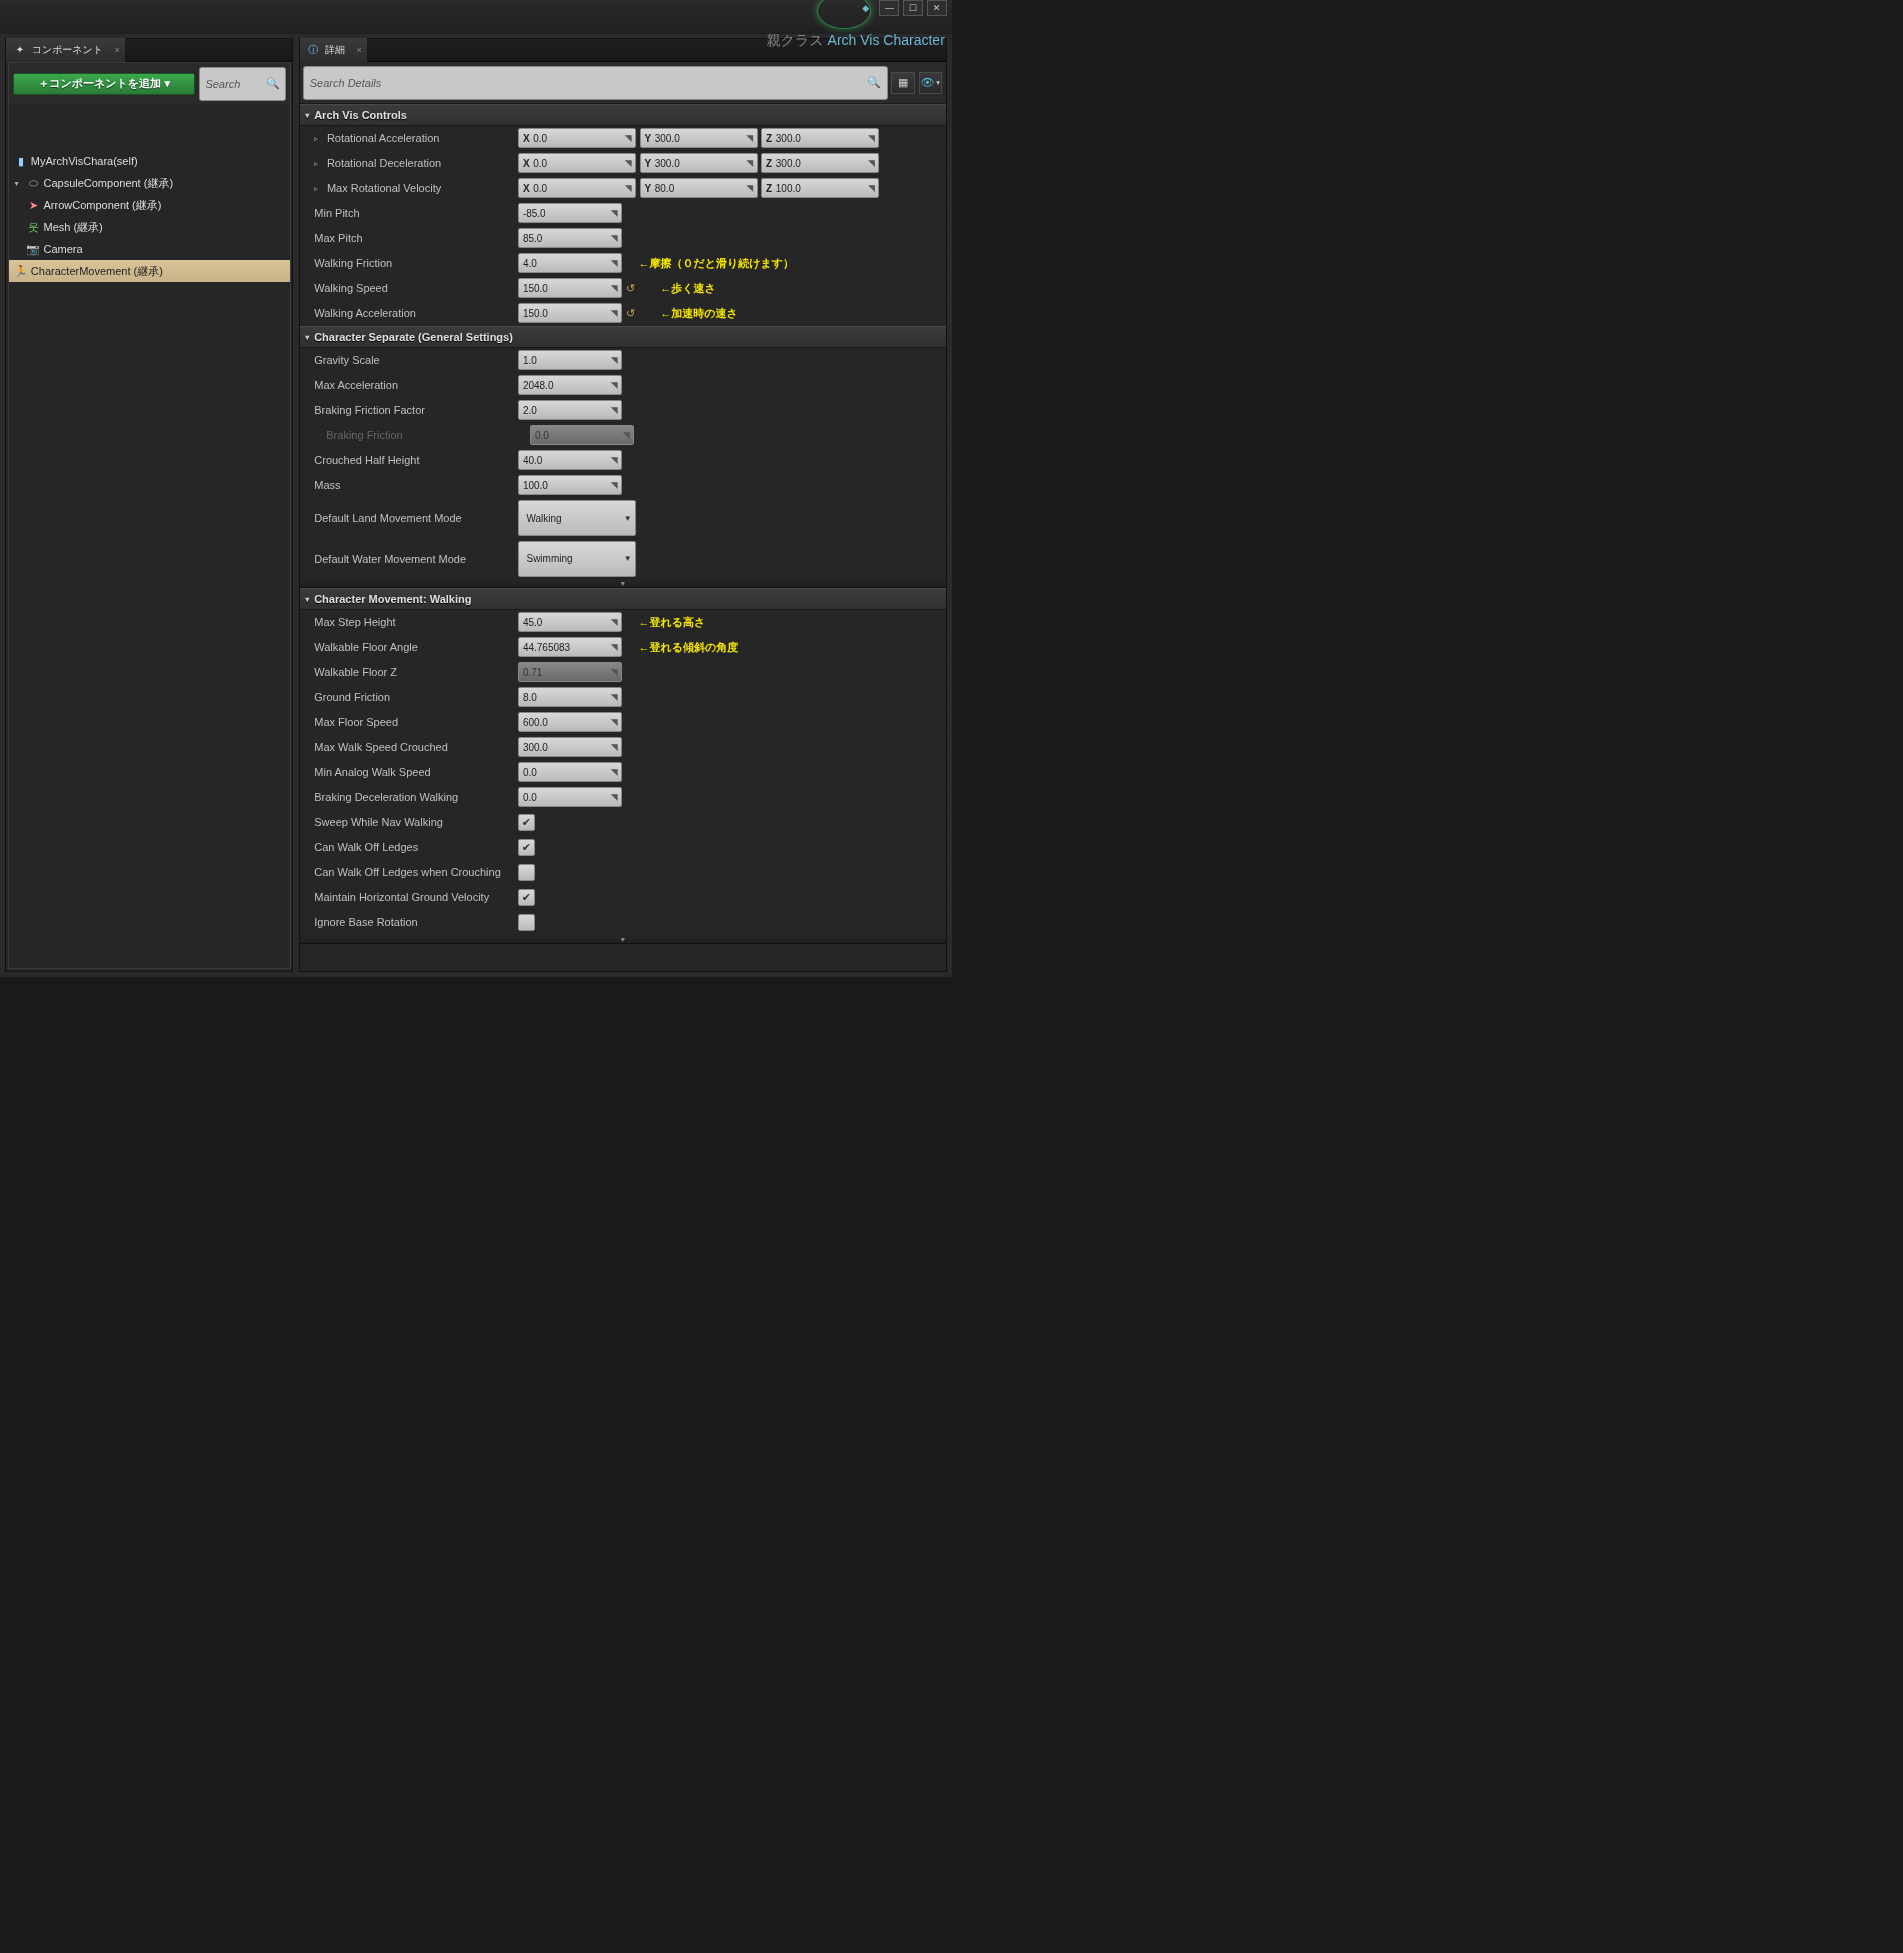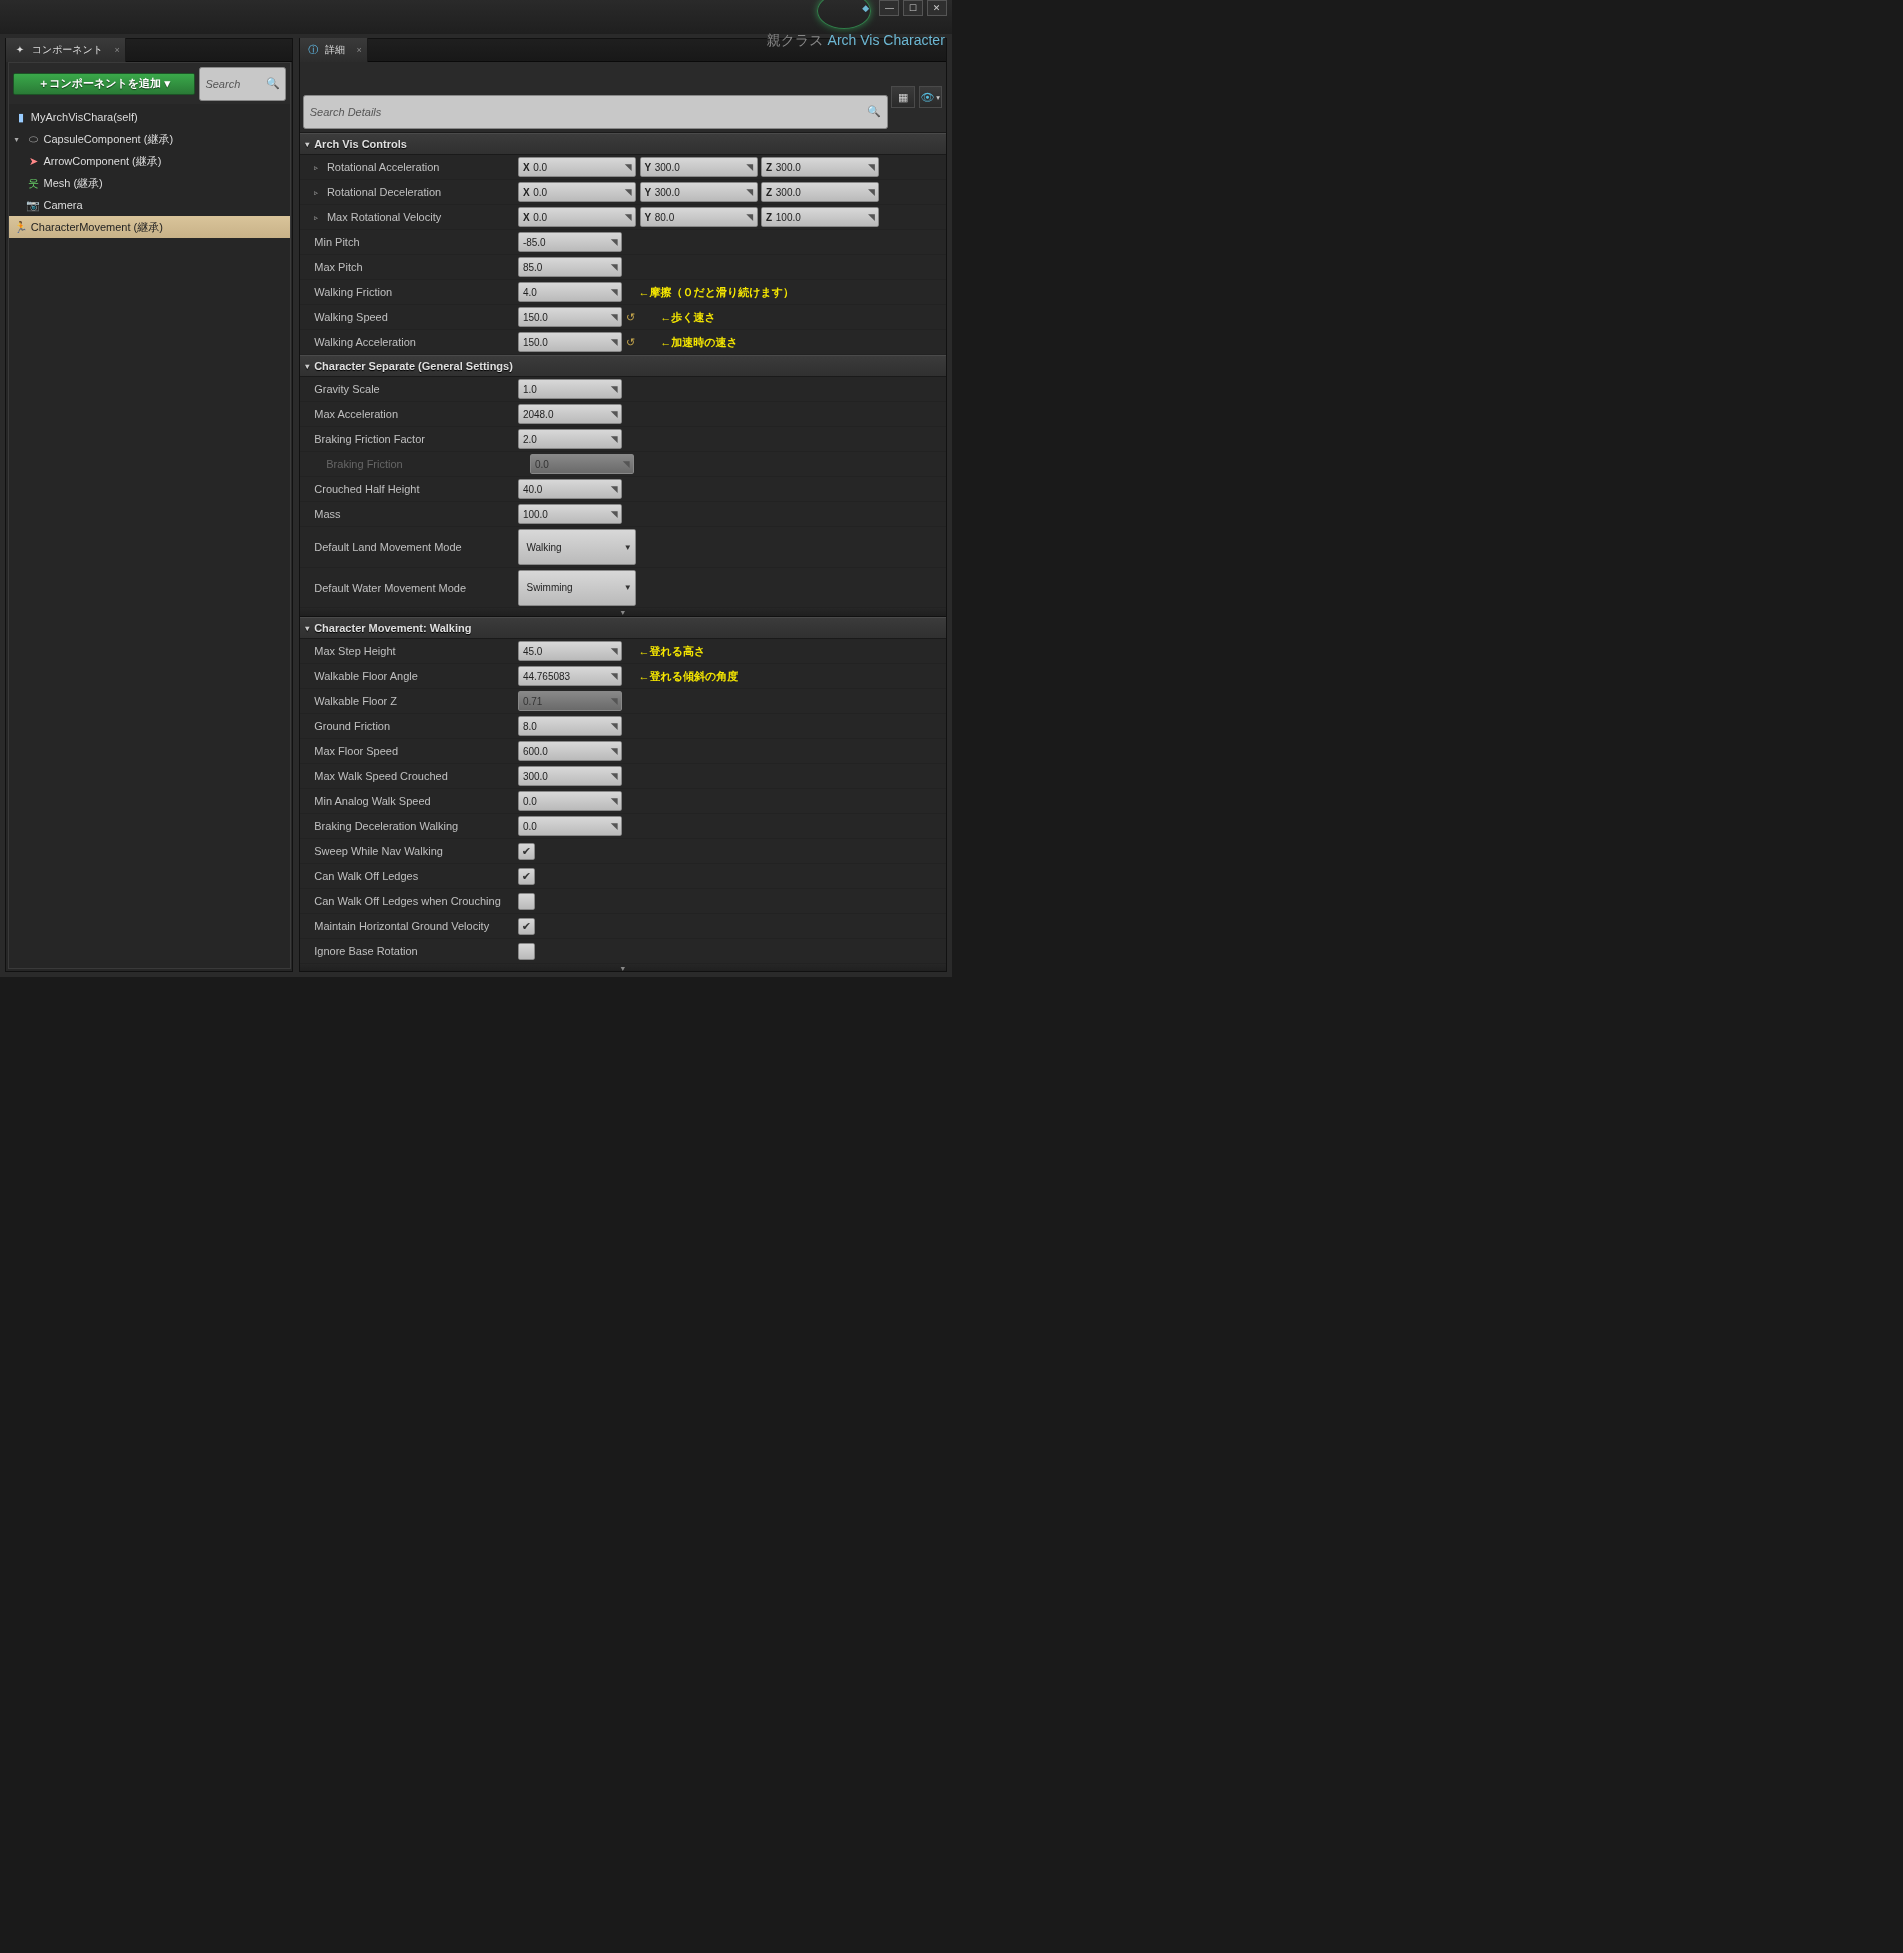--- a/index.html
+++ b/index.html
@@ -15,21 +15,21 @@
 .left { width: 288px; background: #262626; border: 0.9px solid #111; display: flex; flex-direction: column; }
 .right { flex: 1; background: #262626; border: 0.9px solid #111; display: flex; flex-direction: column; min-height: 0; }
 .tabbar { height: 23.5px; background: linear-gradient(#1f1f1f, #181818); display: flex; align-items: center; border-bottom: 0.9px solid #0a0a0a; }
 .tab { height: 23.5px; padding: 0 22px 0 7.2px; background: linear-gradient(#3a3a3a, #2c2c2c); border-right: 0.9px solid #1a1a1a; display: flex; align-items: center; gap: 5.4px; position: relative; font-size: 10px; color: #ddd; }
 .tab .x { position: absolute; right: 5.4px; color: #888; font-size: 9px; cursor: pointer; }
 .tabicon { width: 12.7px; height: 12.7px; display: inline-flex; align-items: center; justify-content: center; }
 .toolbar { display: flex; align-items: center; padding: 3.6px; gap: 3.6px; background: #2a2a2a; }
 .addbtn { flex: 1; height: 22px; background: linear-gradient(#3aa94a, #2a7a36); border: 0.9px solid #1d5226; color: #fff; font-weight: bold; font-size: 11px; display: flex; align-items: center; justify-content: center; gap: 3.6px; cursor: pointer; text-shadow: 0 0.9px 0.9px rgba(0,0,0,0.6); border-radius: 1.8px; }
 .searchbox { height: 34px; background: #c8c8c8; border: 0.9px solid #888; border-radius: 2.7px; display: flex; align-items: center; padding: 0 5.4px; color: #555; font-style: italic; }
 .searchbox.left-s { width: 87px; }
-.searchbox.right-s { flex: 1; margin-top: 29px; }
+.searchbox.right-s { flex: 1; }
 .searchbox .mag { margin-left: auto; font-style: normal; color: #333; }
 .tree { flex: 0 0 auto; padding: 1.8px 0; background: #262626; }
 .tree-row { height: 22px; display: flex; align-items: center; padding-left: 5.4px; gap: 3.6px; font-size: 11px; color: #ddd; cursor: pointer; }
 .tree-row.sel { background: linear-gradient(#d9c49a, #c8b288); color: #222; }
 .indent1 { padding-left: 18px; }
 .tri { font-size: 8.1px; color: #aaa; width: 9px; }
 .compicon { width: 12.7px; height: 12.7px; display: inline-flex; align-items: center; justify-content: center; }
 .detailstoolbar { display: flex; align-items: center; padding: 3.6px; gap: 3.6px; background: #2a2a2a; border-bottom: 0.9px solid #1a1a1a; }
 .iconbtn { width: 23.5px; height: 22px; background: linear-gradient(#3a3a3a, #2a2a2a); border: 0.9px solid #4a4a4a; display: flex; align-items: center; justify-content: center; cursor: pointer; color: #ccc; }
 .eyebtn { display: flex; align-items: center; }
@@ -51,21 +51,21 @@
 .vec { display: flex; gap: 5.4px; }
 .axislbl { color: #222; font-weight: bold; margin-right: 3.6px; }
 .checkbox { width: 16.3px; height: 16.3px; background: linear-gradient(#d8d8d8, #bababa); border: 0.9px solid #888; border-radius: 1.8px; display: flex; align-items: center; justify-content: center; color: #333; font-size: 11px; cursor: pointer; }
 .dropdown { height: 36px; min-width: 118px; background: linear-gradient(#d8d8d8, #bababa); border: 0.9px solid #888; border-radius: 1.8px; display: flex; align-items: center; padding: 0 3.6px 0 7.2px; color: #222; font-size: 10px; cursor: pointer; }
 .dropdown .arr { margin-left: auto; color: #333; font-size: 8.1px; }
 .note { color: #f5e600; font-weight: bold; font-size: 11px; margin-left: 12.7px; }
 .revert { width: 12.7px; height: 12.7px; color: #c9a94d; font-size: 11px; margin-right: 5.4px; }
 .catspacer { height: 9px; background: linear-gradient(#262626, #1f1f1f); position: relative; display: flex; align-items: center; justify-content: center; border-bottom: 0.9px solid #111; }
 .catspacer .arr { color: #888; font-size: 7.2px; }
 .left-empty { flex: 1; background: #262626; }
-.left-border { border: 0.9px solid #3a3a3a; margin: 0 1.8px 1.8px 1.8px; flex: 1; display: flex; flex-direction: column; }
+.left-border { border: 0.9px solid #3a3a3a; margin: 0 1.8px 1.8px 1.8px; flex: 1; display: flex; flex-direction: column; gap: 44px; }
 </style>
 </head>
 <body>
 
 <div class="window">
   <div class="titlebar">
     <div class="glow"></div>
     <div class="winbtns">
       <div class="winbtn" style="border:none;background:none;color:#6db8d4;">◆</div>
       <div class="winbtn">—</div>

